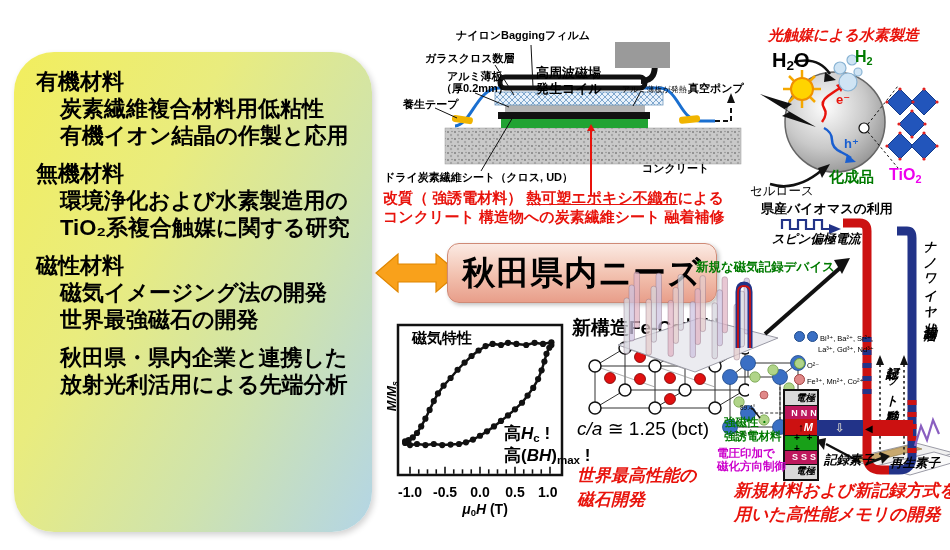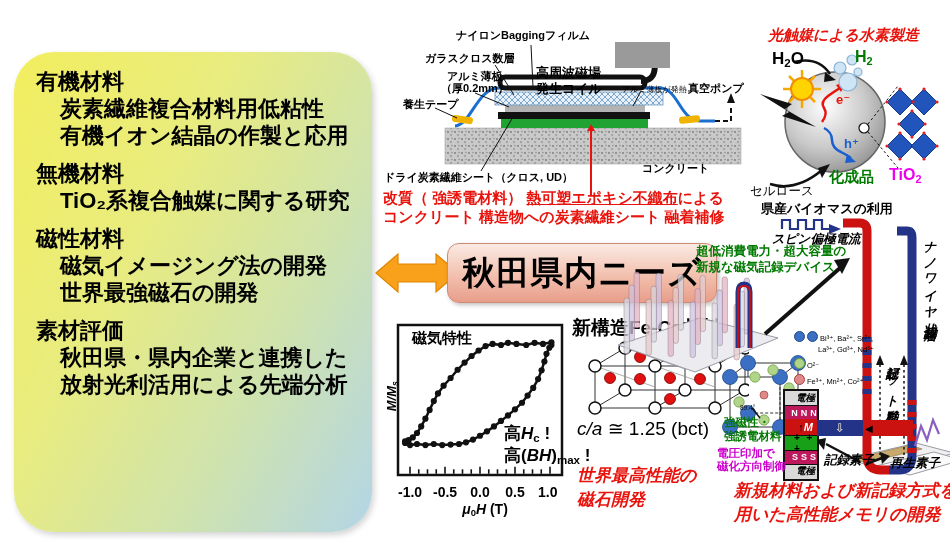--- a/index.html
+++ b/index.html
@@ -44,27 +44,27 @@
 <body>
 
 <div class="canvas">
 
   <div class="abs left-box">
     <div class="lp-head">有機材料</div>
     <div class="lp-line">炭素繊維複合材料用低粘性</div>
     <div class="lp-line">有機イオン結晶の作製と応用</div>
     <div class="lp-gap"></div>
     <div class="lp-head">無機材料</div>
+    <div class="lp-line">環境浄化および水素製造用の</div>
     <div class="lp-line">TiO₂系複合触媒に関する研究</div>
     <div class="lp-gap"></div>
     <div class="lp-head">磁性材料</div>
     <div class="lp-line">磁気イメージング法の開発</div>
     <div class="lp-line">世界最強磁石の開発</div>
     <div class="lp-gap"></div>
-    <div class="lp-head">素材評価</div>
     <div class="lp-line">秋田県・県内企業と連携した</div>
     <div class="lp-line">放射光利活用による先端分析</div>
   </div>
 
   <svg class="abs" style="left:383px;top:25px;" width="378" height="172" viewBox="0 0 378 172">
     <defs>
       <pattern id="speck" width="7" height="7" patternUnits="userSpaceOnUse">
         <rect width="7" height="7" fill="#c9c9c9"></rect>
         <circle cx="2" cy="2" r="1" fill="#7f7f7f"></circle>
         <circle cx="5" cy="5" r="1.2" fill="#a5a5a5"></circle>
@@ -334,21 +334,21 @@
         <circle cx="135" cy="104" r="1.6"></circle>
         <circle cx="185" cy="104" r="1.6"></circle>
       <circle cx="148" cy="117" r="1.6"></circle>
         <circle cx="172" cy="117" r="1.6"></circle>
     </g>
 
     <text x="84" y="62" font-size="13" font-weight="bold" fill="#e8130c">e⁻</text>
     <text x="92" y="106" font-size="13" font-weight="bold" fill="#1a5fd0">h⁺</text>
   </svg>
   <div class="abs b i red nowrap" style="left:768px;top:26px;font-size:15px;">光触媒による水素製造</div>
-  <div class="abs b nowrap" style="left:772px;top:49px;font-size:17px;"><span>H</span><sub class="s">2</sub><span>O</span></div>
+  <div class="abs b nowrap" style="left:772px;top:49px;font-size:20px;"><span>H</span><sub class="s">2</sub><span>O</span></div>
   <div class="abs b green nowrap" style="left:855px;top:48px;font-size:16px;"><span>H</span><sub class="s">2</sub></div>
   <div class="abs b green nowrap" style="left:829px;top:168px;font-size:15px;">化成品</div>
   <div class="abs b nowrap" style="left:889px;top:166px;font-size:16px;color:#ee00ee;"><span>TiO</span><sub class="s">2</sub></div>
   <div class="abs nowrap" style="left:750px;top:183px;font-size:12.5px;">セルロース</div>
   <div class="abs b nowrap" style="left:761px;top:200px;font-size:13px;">県産バイオマスの利用</div>
 
   <svg class="abs" style="left:610px;top:212px;" width="340" height="275" viewBox="0 0 340 275">
 
     <polygon points="8,133 90,106 168,126 85,160" fill="#ebebf0" stroke="#9a9aa5" stroke-width="1"></polygon>
     <g id="pillars">
@@ -442,21 +442,20 @@
 
     <line x1="250" y1="250" x2="216" y2="232" stroke="#111" stroke-width="2.5"></line>
     <polygon points="216,226 206,228 214,238" fill="#111"></polygon>
     <line x1="256" y1="252" x2="272" y2="246" stroke="#111" stroke-width="2.5"></line>
     <polygon points="270,240 280,244 272,252" fill="#111"></polygon>
 
     <path d="M305,234 L311,214 L317,228 L323,208 L329,222" fill="none" stroke="#8a5fc0" stroke-width="2.2"></path>
   </svg>
 
   <div class="abs b i nowrap" style="left:772px;top:231px;font-size:12.5px;">スピン偏極電流</div>
-  <div class="abs b green nowrap" style="left:696px;top:243px;font-size:12.5px;">超低消費電力・超大容量の</div>
   <div class="abs b green nowrap" style="left:696px;top:259px;font-size:12.5px;">新規な磁気記録デバイス</div>
   <div class="abs vtext" style="left:921px;top:232px;height:115px;">ナノワイヤ状記録層</div>
   <div class="abs vtext" style="left:883px;top:357px;height:102px;letter-spacing:0;">記録ビット移動</div>
 
   <div class="abs legend nowrap" style="left:794px;top:331px;">
     <div>
       <span class="dot" style="background:#3a6fc4;border:1px solid #1e4a8a;"></span><span class="dot" style="background:#3a6fc4;border:1px solid #1e4a8a;"></span><span>Bi³⁺, Ba²⁺, Sr²⁺,</span>
     </div>
     <div style="padding-left:24px;">La³⁺, Gd³⁺, Nd³⁺</div>
     <div style="margin-top:3px;">

